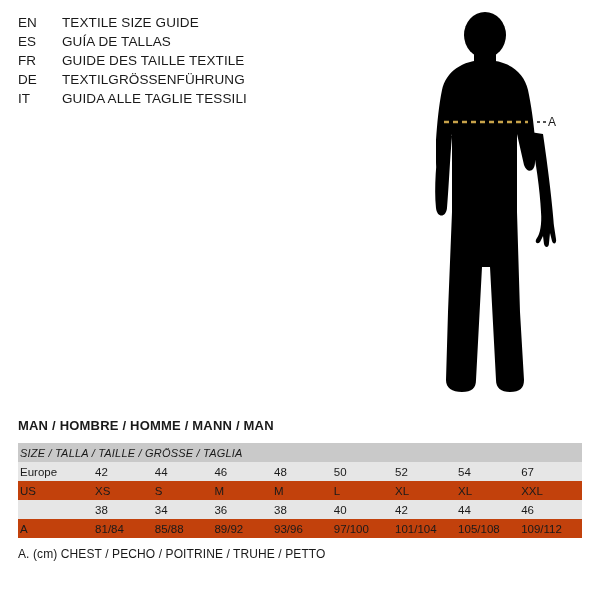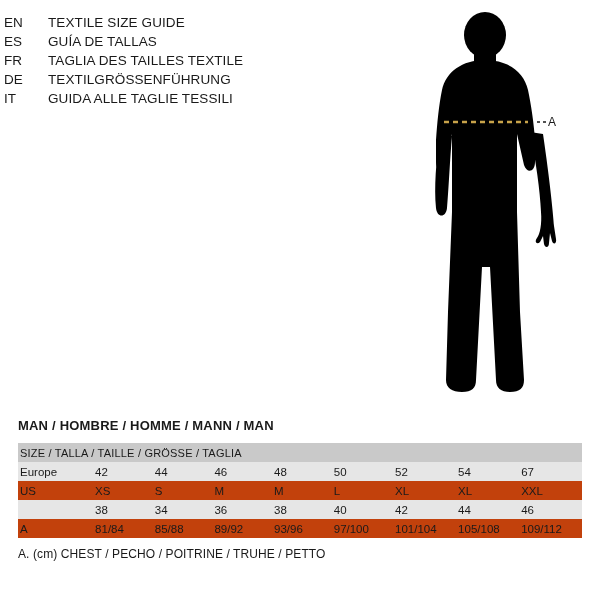--- a/index.html
+++ b/index.html
@@ -17,21 +17,21 @@
   .page {
     position: relative;
     width: 600px;
     height: 600px;
     box-sizing: border-box;
   }
 
   
   .lang-list {
     position: absolute;
-    left: 4px;
+    left: 18px;
     top: 15px;
     width: 380px;
   }
   .lang-row {
     display: flex;
     align-items: baseline;
     height: 19px;
     font-size: 13.5px;
     letter-spacing: 0.1px;
   }
@@ -98,20 +98,21 @@
     padding: 0;
     height: 19px;
     vertical-align: middle;
     white-space: nowrap;
   }
   .row-head td {
     background: #c9c9c9;
     font-size: 11px;
     letter-spacing: 0.2px;
     padding-left: 2px;
+    font-style: italic;
   }
   .row-light td { background: #e6e6e6; }
   .row-dark td  { background: #c2410c; }
   .row-light td, .row-dark td { padding-left: 2px; }
   .col-label { width: 86px; }
   .col-val   { width: 68px; }
 
   .footnote {
     position: absolute;
     left: 18px;
@@ -130,21 +131,21 @@
     <div class="lang-row">
       <span class="lang-code">EN</span>
       <span class="lang-text">TEXTILE SIZE GUIDE</span>
     </div>
     <div class="lang-row">
       <span class="lang-code">ES</span>
       <span class="lang-text">GUÍA DE TALLAS</span>
     </div>
     <div class="lang-row">
       <span class="lang-code">FR</span>
-      <span class="lang-text">TAGLIA DES TAILLES TEXTILE</span>
+      <span class="lang-text">GUIDE DES TAILLE TEXTILE</span>
     </div>
     <div class="lang-row">
       <span class="lang-code">DE</span>
       <span class="lang-text">TEXTILGRÖSSENFÜHRUNG</span>
     </div>
     <div class="lang-row">
       <span class="lang-code">IT</span>
       <span class="lang-text">GUIDA ALLE TAGLIE TESSILI</span>
     </div>
   </div>

